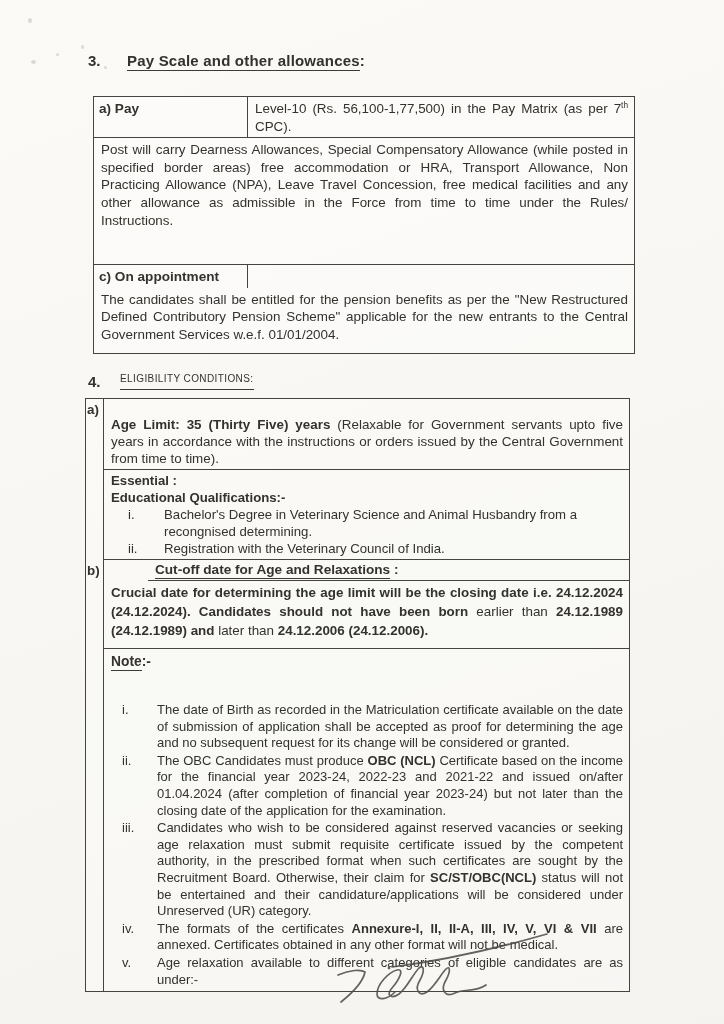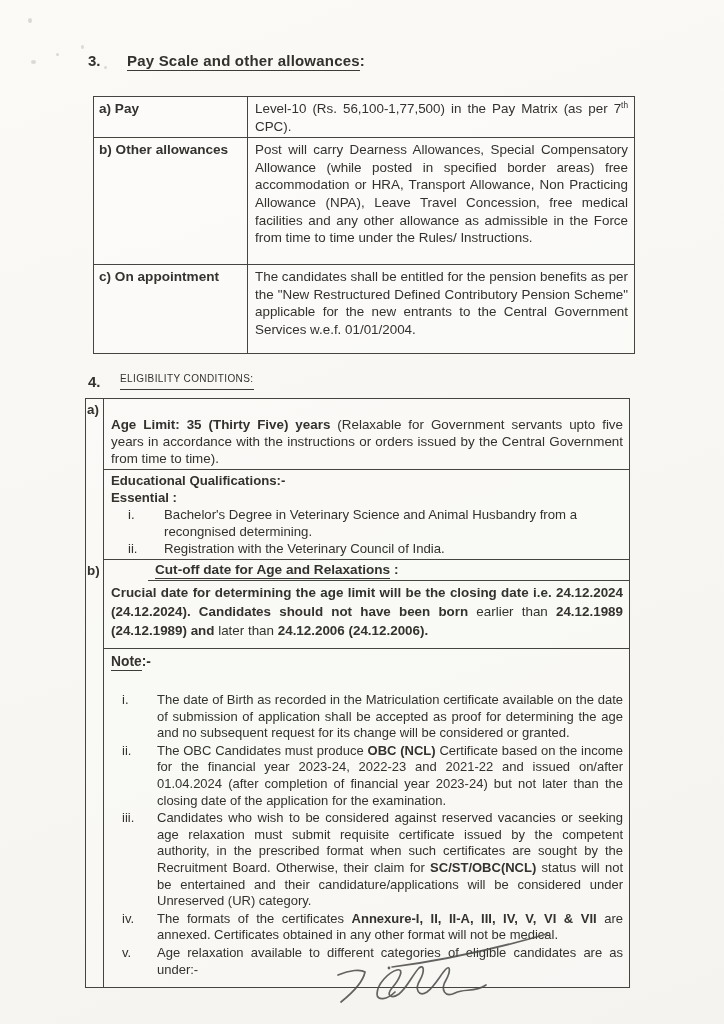--- a/index.html
+++ b/index.html
@@ -34,21 +34,21 @@
   .t1label{
     width:154px;flex:none;box-sizing:border-box;
     border-right:1.5px solid #454440;
     font-weight:bold;font-size:13.6px;line-height:17.5px;
     padding:3px 4px 2px 5px;
   }
   .t1content{
     flex:1;font-size:13.4px;line-height:17.6px;
     padding:3px 6px 2px 7px;box-sizing:border-box;
   }
-  .h-r1{min-height:41px;} .h-r2{min-height:127px;} .h-r3{min-height:88px;}
+  .h-r1{min-height:41px;} .h-r2{min-height:127px;} .h-r3{min-height:88px;flex-direction:column;}
 
   
   .tbl2{
     left:85px;top:398px;width:545px;
     border:1.8px solid #454440;
     background:rgba(255,255,255,0.3);
     box-sizing:border-box;
     display:grid;
     grid-template-columns:18px 1fr;
   }
@@ -67,21 +67,21 @@
   .cell-cutoff{min-height:20px;padding-top:1px;font-size:13.6px;margin-left:44px;}
   .cell-crucial{min-height:68px;font-size:13.4px;line-height:19px;font-weight:bold;}
   .cell-crucial span{font-weight:inherit;}
   .cell-crucial .rg{font-weight:normal;}
   .cell-notes{min-height:338px;padding-top:4px;}
 
   .itm{display:flex;}
   .inum{flex:none;width:36px;padding-left:17px;box-sizing:content-box;}
   .itxt{flex:1;}
 
-  .noteh{font-size:13.8px;margin-bottom:22px;}
+  .noteh{font-size:13.8px;margin-bottom:32px;}
   .nitm{display:flex;margin-bottom:1px;font-size:13px;line-height:16.6px;}
   .nnum{flex:none;width:35px;padding-left:11px;}
   .ntxt{flex:1;text-align:justify;}
 
   
   .sig{left:295px;top:922px;width:280px;height:100px;pointer-events:none;}
   .artifact{background:#c9c7c1;border-radius:50%;opacity:0.65;}
 </style>
 </head>
 <body>
@@ -96,43 +96,42 @@
   <span class="secnum">3.</span>
   <span><span class="sec3-title ul">Pay Scale and other allowances</span><span class="sec3-title">:</span></span>
 </div>
 
 <div class="abs tbl1">
   <div class="t1row h-r1">
     <div class="t1label">a) Pay</div>
     <div class="t1content just"><span>Level-10 (Rs. 56,100-1,77,500) in the Pay Matrix (as per 7</span><sup>th</sup><span> CPC).</span></div>
   </div>
   <div class="t1row h-r2">
-    <div class="t1label">b) Other allowances</div>
     <div class="t1content just"><span>Post will carry Dearness Allowances, Special Compensatory Allowance (while posted in specified border areas) free accommodation or HRA, Transport Allowance, Non Practicing Allowance (NPA), Leave Travel Concession, free medical facilities and any other allowance as admissible in the Force from time to time under the Rules/ Instructions.</span></div>
   </div>
   <div class="t1row h-r3">
     <div class="t1label">c) On appointment</div>
     <div class="t1content just"><span>The candidates shall be entitled for the pension benefits as per the "New Restructured Defined Contributory Pension Scheme" applicable for the new entrants to the Central Government Services w.e.f. 01/01/2004.</span></div>
   </div>
 </div>
 
 <div class="abs sec-heading" style="left:88px;top:373px;width:540px;">
   <span class="secnum" style="width:32px;">4.</span>
   <span class="sec4-title ul">ELIGIBILITY CONDITIONS:</span>
 </div>
 
 <div class="abs tbl2">
 
   <div class="lab">a)</div>
   <div class="cell cell-age just bb"><span class="b">Age Limit: 35 (Thirty Five) years </span><span>(Relaxable for Government servants upto five years in accordance with the instructions or orders issued by the Central Government from time to time).</span></div>
 
   <div class="lab"></div>
   <div class="cell cell-edu bb">
+    <div class="b">Essential :</div>
     <div class="b">Educational Qualifications:-</div>
-    <div class="b">Essential :</div>
     <div class="itm">
       <span class="inum">i.</span>
       <span class="itxt"><span>Bachelor's Degree in Veterinary Science and Animal Husbandry from a recongnised determining.</span></span>
     </div>
     <div class="itm">
       <span class="inum">ii.</span>
       <span class="itxt"><span>Registration with the Veterinary Council of India.</span></span>
     </div>
   </div>
 

